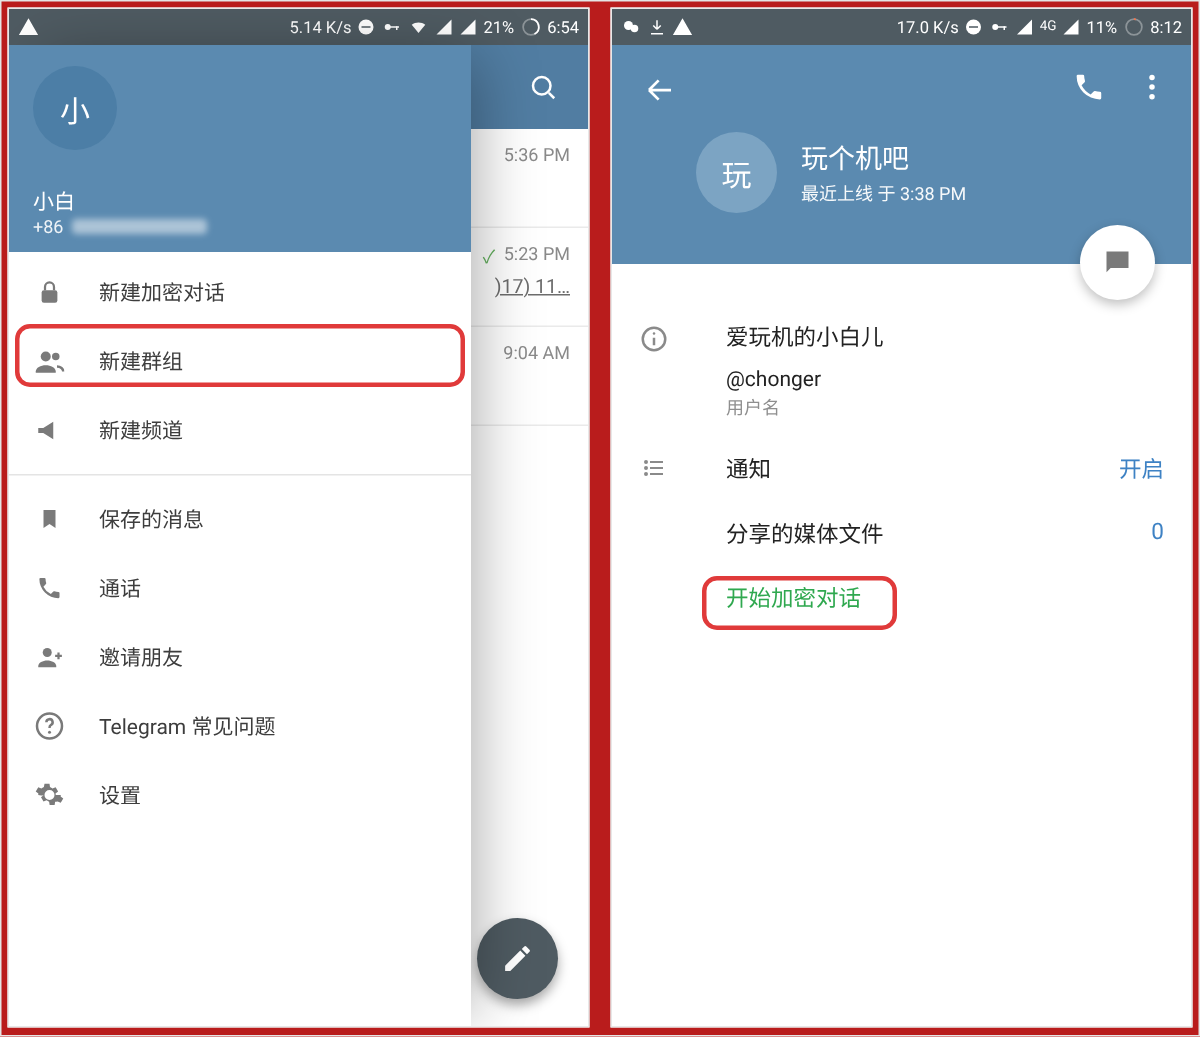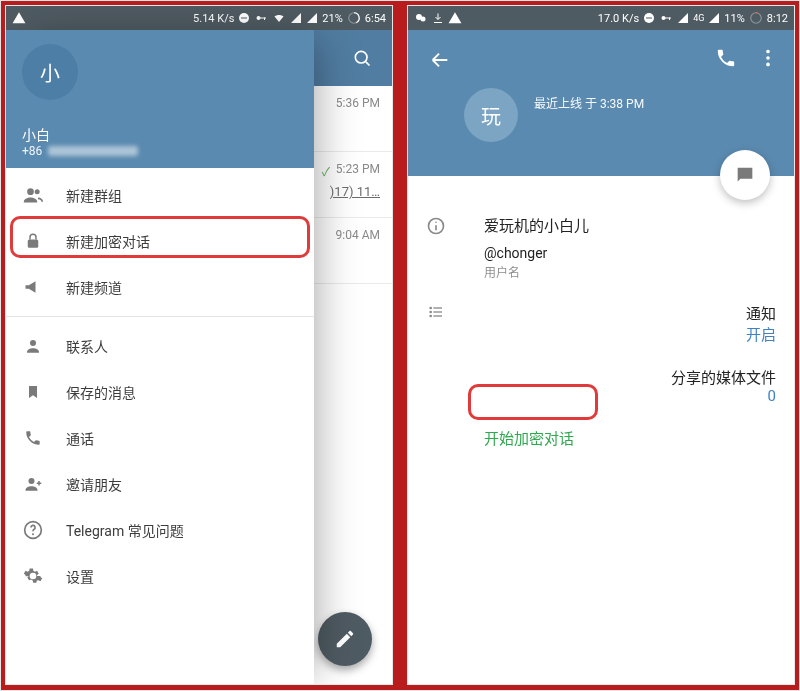--- a/index.html
+++ b/index.html
@@ -50,21 +50,21 @@
   .ph-actions { position:absolute; right:8px; top:10px; display:flex; gap:6px; align-items:center; }
   .ph-fab { position:absolute; right:24px; bottom:-24px; width:50px; height:50px; border-radius:50%; background:#fff; box-shadow:0 3px 8px rgba(0,0,0,.25); display:flex; align-items:center; justify-content:center; }
 
   .profile-body { padding:38px 18px 0 18px; color:#222; }
   .info-row { display:flex; align-items:flex-start; gap:38px; margin-bottom:22px; }
   .info-row .icon { width:20px; color:#8a8a8a; margin-top:2px; }
   .info-main { flex:1; }
   .info-title { font-size:15px; color:#222; }
   .info-sub { font-size:14px; color:#222; margin-top:10px; }
   .info-caption { font-size:12px; color:#8f8f8f; margin-top:2px; }
-  .row-split { display:flex; align-items:flex-end;flex-direction:column; }
+  .row-split { display:flex; align-items:flex-start; }
   .row-split .lab { font-size:15px; color:#222; }
   .row-split .val { margin-left:auto; font-size:15px; color:#3e82c4; }
   .green { color:#2fa84f; font-size:15px; }
 
   .iconbtn { width:36px; height:36px; display:flex; align-items:center; justify-content:center; cursor:pointer; }
   svg { display:block; }
 </style>
 </head>
 <body>
 
@@ -157,58 +157,49 @@
         <div class="drawer-user">
           <div class="nm">小白</div>
           <div class="ph">
             <span>+86</span>
             <span class="blur"></span>
           </div>
         </div>
       </div>
 
       <div class="drawer-list">
+        <div class="drawer-item" style="position:relative;">
+          <span class="icon">
+              <svg width="18" height="20" viewBox="0 0 24 24" fill="#7a7a7a">
+                <rect x="5" y="10" width="14" height="11" rx="2"></rect>
+                <path d="M8 10V7a4 4 0 1 1 8 0v3" fill="none" stroke="#7a7a7a" stroke-width="2"></path>
+              </svg>
+            </span>
+          <span>新建加密对话</span>
+        </div>
         <div class="drawer-item">
           <span class="icon">
               <svg width="20" height="20" viewBox="0 0 24 24" fill="#7a7a7a">
                 <circle cx="9" cy="8" r="4"></circle>
                 <path d="M1 20c0-3 4-5 8-5s8 2 8 5v1H1v-1z"></path>
                 <circle cx="17" cy="8" r="3"></circle>
                 <path d="M23 20c0-2-2-4-5-4" stroke="#7a7a7a" fill="none" stroke-width="2"></path>
               </svg>
             </span>
           <span>新建群组</span>
         </div>
-        <div class="drawer-item" style="position:relative;">
-          <span class="icon">
-              <svg width="18" height="20" viewBox="0 0 24 24" fill="#7a7a7a">
-                <rect x="5" y="10" width="14" height="11" rx="2"></rect>
-                <path d="M8 10V7a4 4 0 1 1 8 0v3" fill="none" stroke="#7a7a7a" stroke-width="2"></path>
-              </svg>
-            </span>
-          <span>新建加密对话</span>
-        </div>
         <div class="drawer-item">
           <span class="icon">
               <svg width="20" height="20" viewBox="0 0 24 24" fill="#7a7a7a">
                 <path d="M3 10v4h4l8 5V5l-8 5H3z"></path>
               </svg>
             </span>
           <span>新建频道</span>
         </div>
         <div class="drawer-sep"></div>
-        <div class="drawer-item">
-          <span class="icon">
-              <svg width="18" height="18" viewBox="0 0 24 24" fill="#7a7a7a">
-                <circle cx="12" cy="8" r="4"></circle>
-                <path d="M4 20c0-3 4-5 8-5s8 2 8 5v1H4v-1z"></path>
-              </svg>
-            </span>
-          <span>联系人</span>
-        </div>
         <div class="drawer-item">
           <span class="icon">
               <svg width="16" height="20" viewBox="0 0 24 24" fill="#7a7a7a">
                 <path d="M6 3h12v18l-6-4-6 4V3z"></path>
               </svg>
             </span>
           <span>保存的消息</span>
         </div>
         <div class="drawer-item">
           <span class="icon">
@@ -329,20 +320,21 @@
               <circle cx="12" cy="5" r="2"></circle>
               <circle cx="12" cy="12" r="2"></circle>
               <circle cx="12" cy="19" r="2"></circle>
             </svg>
         </span>
       </div>
       <div class="ph-avatar">
         <span>玩</span>
       </div>
       <div class="ph-name-block">
+        <div class="ph-name">玩个机吧</div>
         <div class="ph-seen">最近上线 于 3:38 PM</div>
       </div>
       <div class="ph-fab">
         <svg width="22" height="22" viewBox="0 0 24 24" fill="#7a7a7a">
             <path d="M4 4h16v12H7l-3 3V4z"></path>
           </svg>
       </div>
     </div>
 
     <div class="profile-body">

